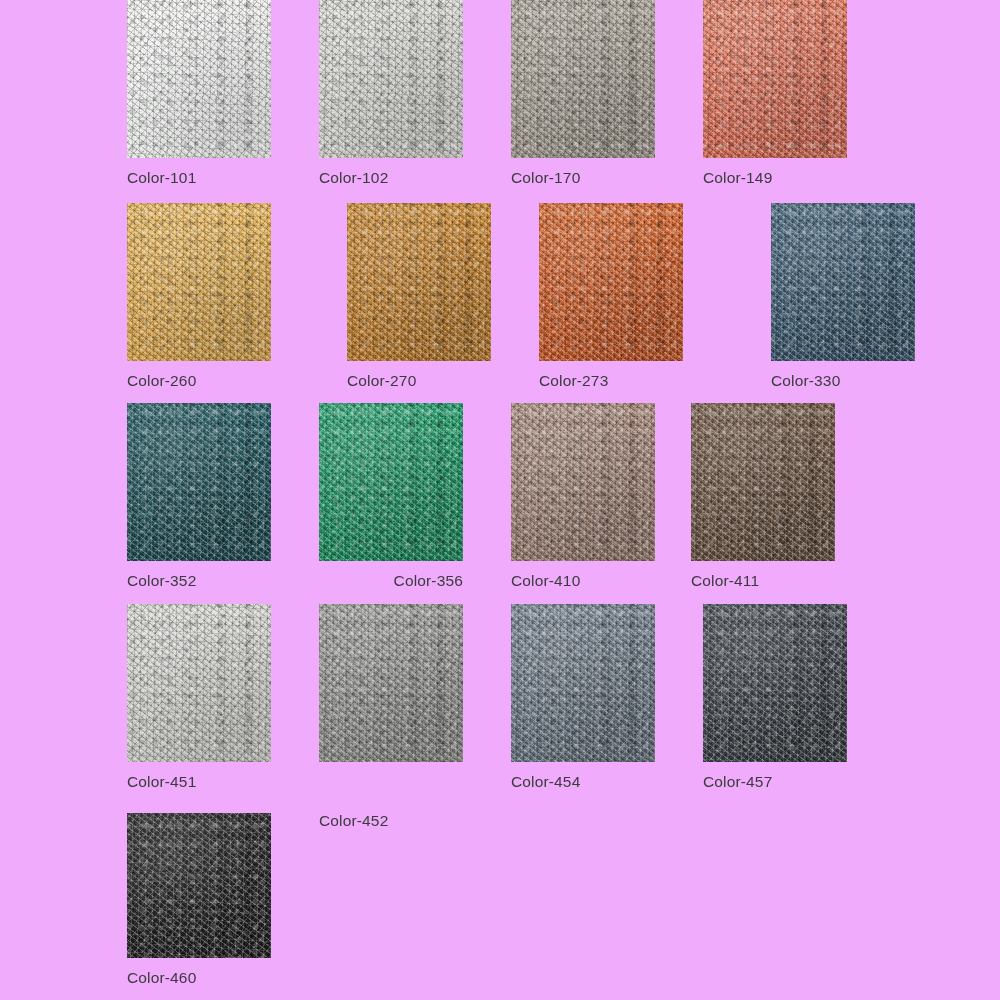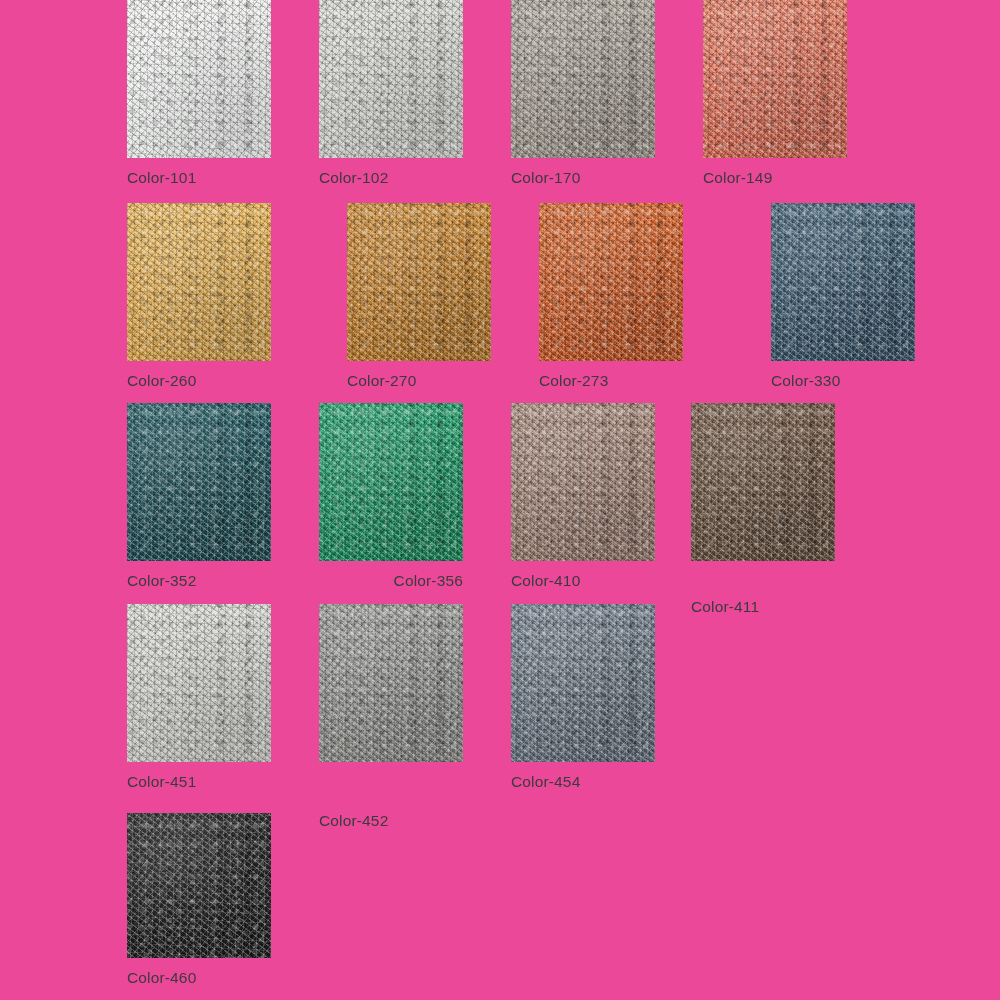--- a/index.html
+++ b/index.html
@@ -122,21 +122,21 @@
     font-size: 15.5px;
     line-height: 18px;
     letter-spacing: 0.15px;
     color: #3b3b3d;
     white-space: nowrap;
   }
 </style>
 </head>
 <body>
 
-<div id="swatch-grid" style="background: #ec4899;">
+<div id="swatch-grid" style="background: #f0abfc;">
     <div class="swatch-row" style="top: -14px; left: 127px;">
       <div class="swatch-cell" style="width: 144px; margin-right: 48px;">
         <div class="swatch-chip" style="width: 144px; height: 172px; background-color: rgb(236, 238, 236); background-image: linear-gradient(176deg, rgb(242, 243, 241) 0%, rgb(236, 238, 236) 45%, rgb(227, 229, 227) 100%);">
           <div class="shade"></div>
           <div class="tex-a"></div>
           <div class="tex-b"></div>
           <div class="tex-c"></div>
           <div class="tex-d"></div>
         </div>
         <div class="swatch-label" style="color: rgb(59, 59, 61);">Color-101</div>
@@ -238,21 +238,21 @@
       <div class="swatch-cell" style="width: 132px; margin-right: 48px;">
         <div class="swatch-chip" style="width: 144px; height: 158px; background-color: rgb(159, 130, 116); background-image: linear-gradient(176deg, rgb(173, 143, 129) 0%, rgb(159, 130, 116) 45%, rgb(143, 115, 102) 100%);">
           <div class="shade"></div>
           <div class="tex-a"></div>
           <div class="tex-b"></div>
           <div class="tex-c"></div>
           <div class="tex-d"></div>
         </div>
         <div class="swatch-label" style="color: rgb(59, 59, 61);">Color-410</div>
       </div>
-      <div class="swatch-cell" style="width: 148px; margin-right: 48px; gap: 26px;">
+      <div class="swatch-cell" style="width: 148px; margin-right: 48px;">
         <div class="swatch-chip" style="width: 144px; height: 158px; background-color: rgb(109, 85, 67); background-image: linear-gradient(176deg, rgb(123, 97, 78) 0%, rgb(109, 85, 67) 45%, rgb(94, 73, 56) 100%);">
           <div class="shade"></div>
           <div class="tex-a"></div>
           <div class="tex-b"></div>
           <div class="tex-c"></div>
           <div class="tex-d"></div>
         </div>
         <div class="swatch-label" style="color: rgb(59, 59, 61);">Color-411</div>
       </div>
     </div>
@@ -280,20 +280,30 @@
       <div class="swatch-cell" style="width: 144px; margin-right: 48px;">
         <div class="swatch-chip" style="width: 144px; height: 158px; background-color: rgb(108, 120, 132); background-image: linear-gradient(176deg, rgb(121, 133, 146) 0%, rgb(108, 120, 132) 45%, rgb(95, 106, 118) 100%);">
           <div class="shade"></div>
           <div class="tex-a"></div>
           <div class="tex-b"></div>
           <div class="tex-c"></div>
           <div class="tex-d"></div>
         </div>
         <div class="swatch-label" style="color: rgb(59, 59, 61);">Color-454</div>
       </div>
+      <div class="swatch-cell" style="width: 144px; margin-right: 48px;">
+        <div class="swatch-chip" style="width: 144px; height: 158px; background-color: rgb(62, 68, 74); background-image: linear-gradient(176deg, rgb(75, 81, 88) 0%, rgb(62, 68, 74) 45%, rgb(51, 56, 61) 100%);">
+          <div class="shade"></div>
+          <div class="tex-a"></div>
+          <div class="tex-b"></div>
+          <div class="tex-c"></div>
+          <div class="tex-d"></div>
+        </div>
+        <div class="swatch-label" style="color: rgb(59, 59, 61);">Color-457</div>
+      </div>
     </div>
     <div class="swatch-row" style="top: 813px; left: 127px;">
       <div class="swatch-cell" style="width: 144px; margin-right: 48px;">
         <div class="swatch-chip" style="width: 144px; height: 145px; background-color: rgb(38, 38, 38); background-image: linear-gradient(176deg, rgb(49, 49, 49) 0%, rgb(38, 38, 38) 45%, rgb(28, 28, 28) 100%);">
           <div class="shade"></div>
           <div class="tex-a"></div>
           <div class="tex-b"></div>
           <div class="tex-c"></div>
           <div class="tex-d"></div>
         </div>

